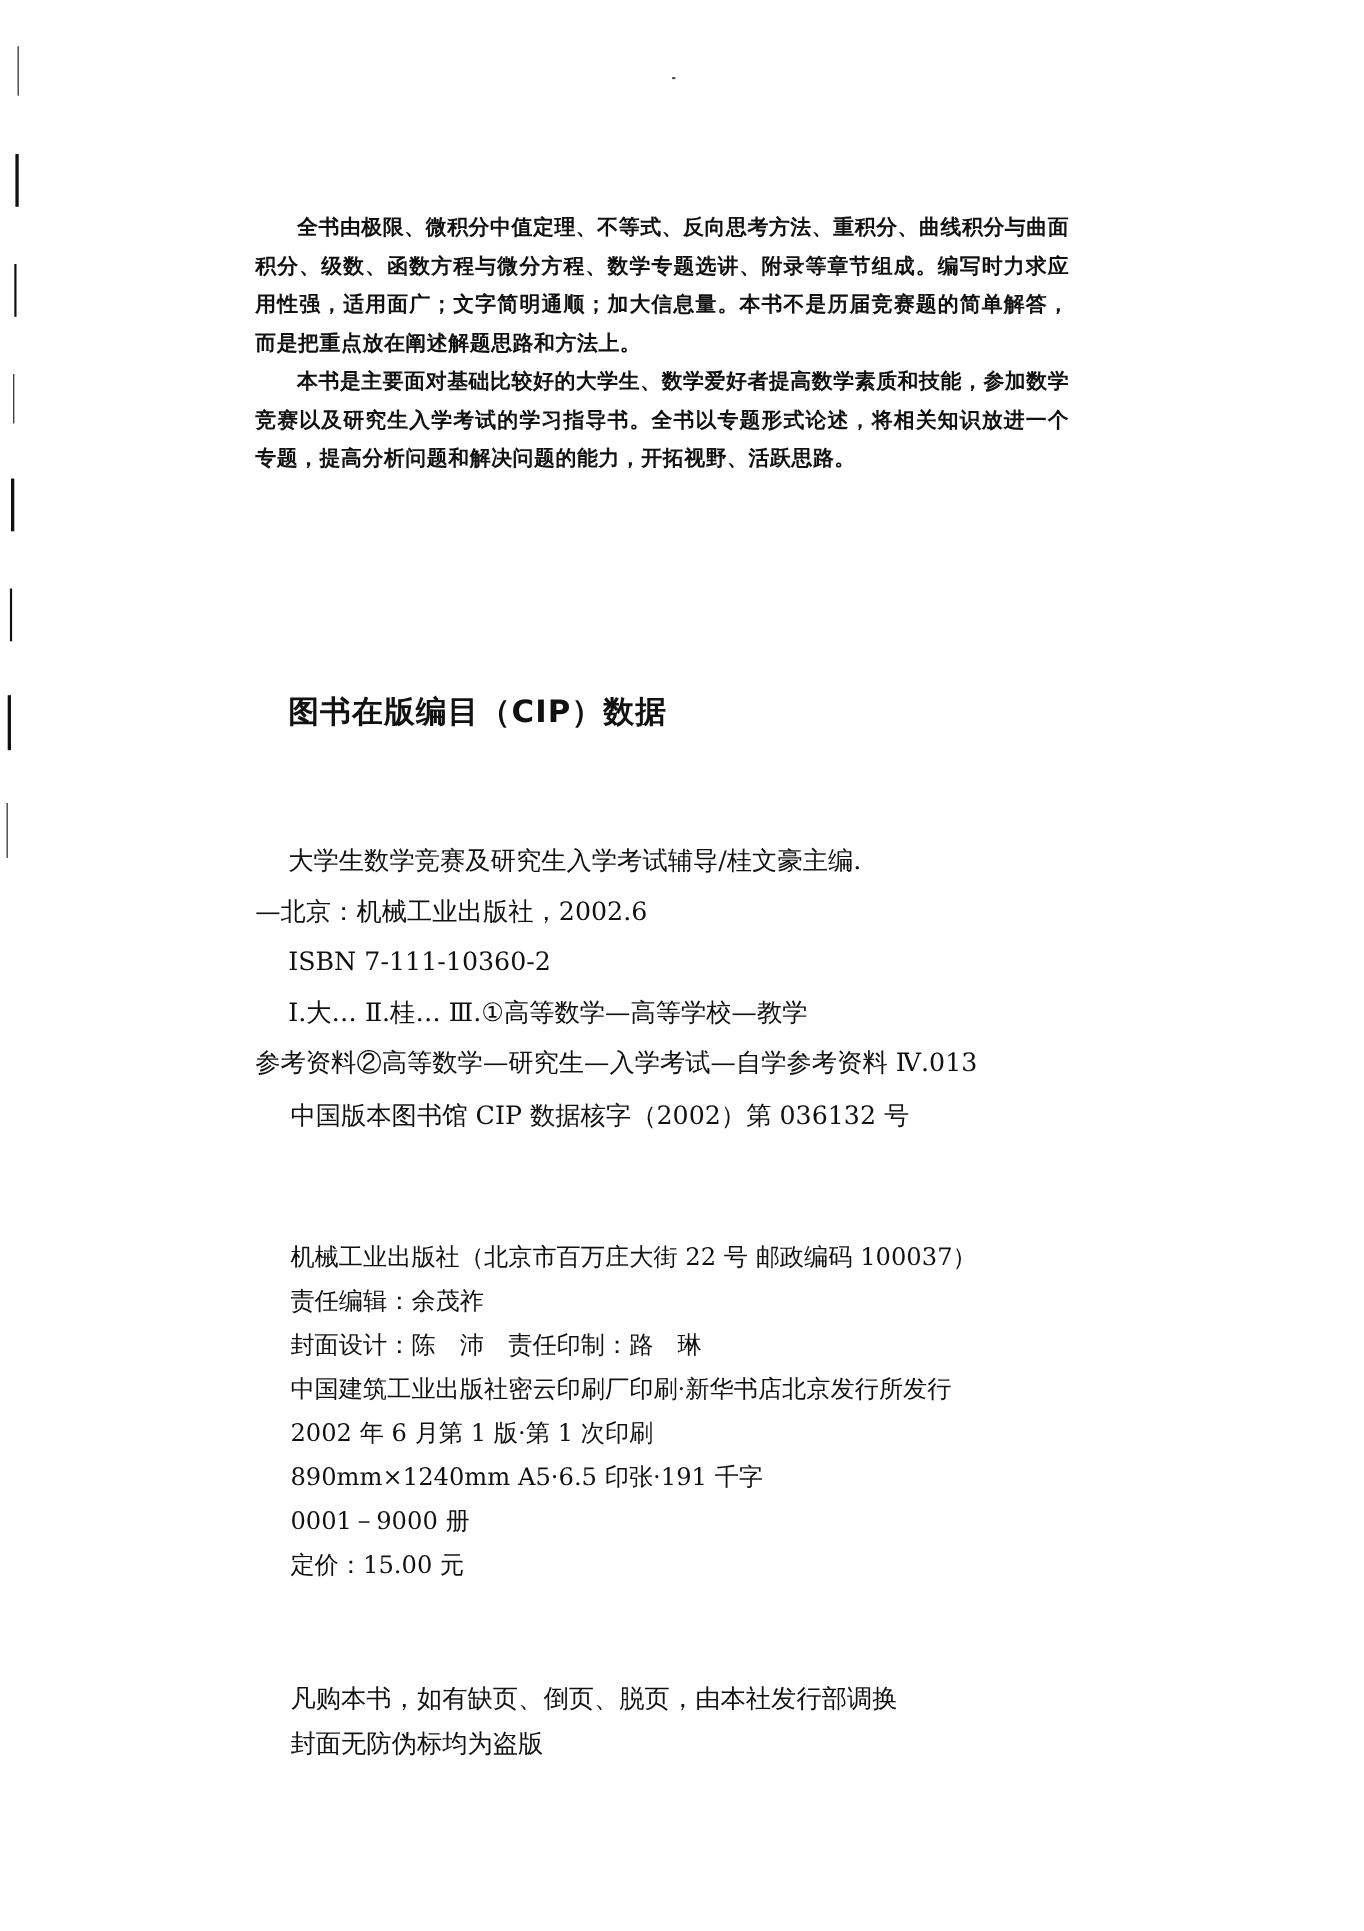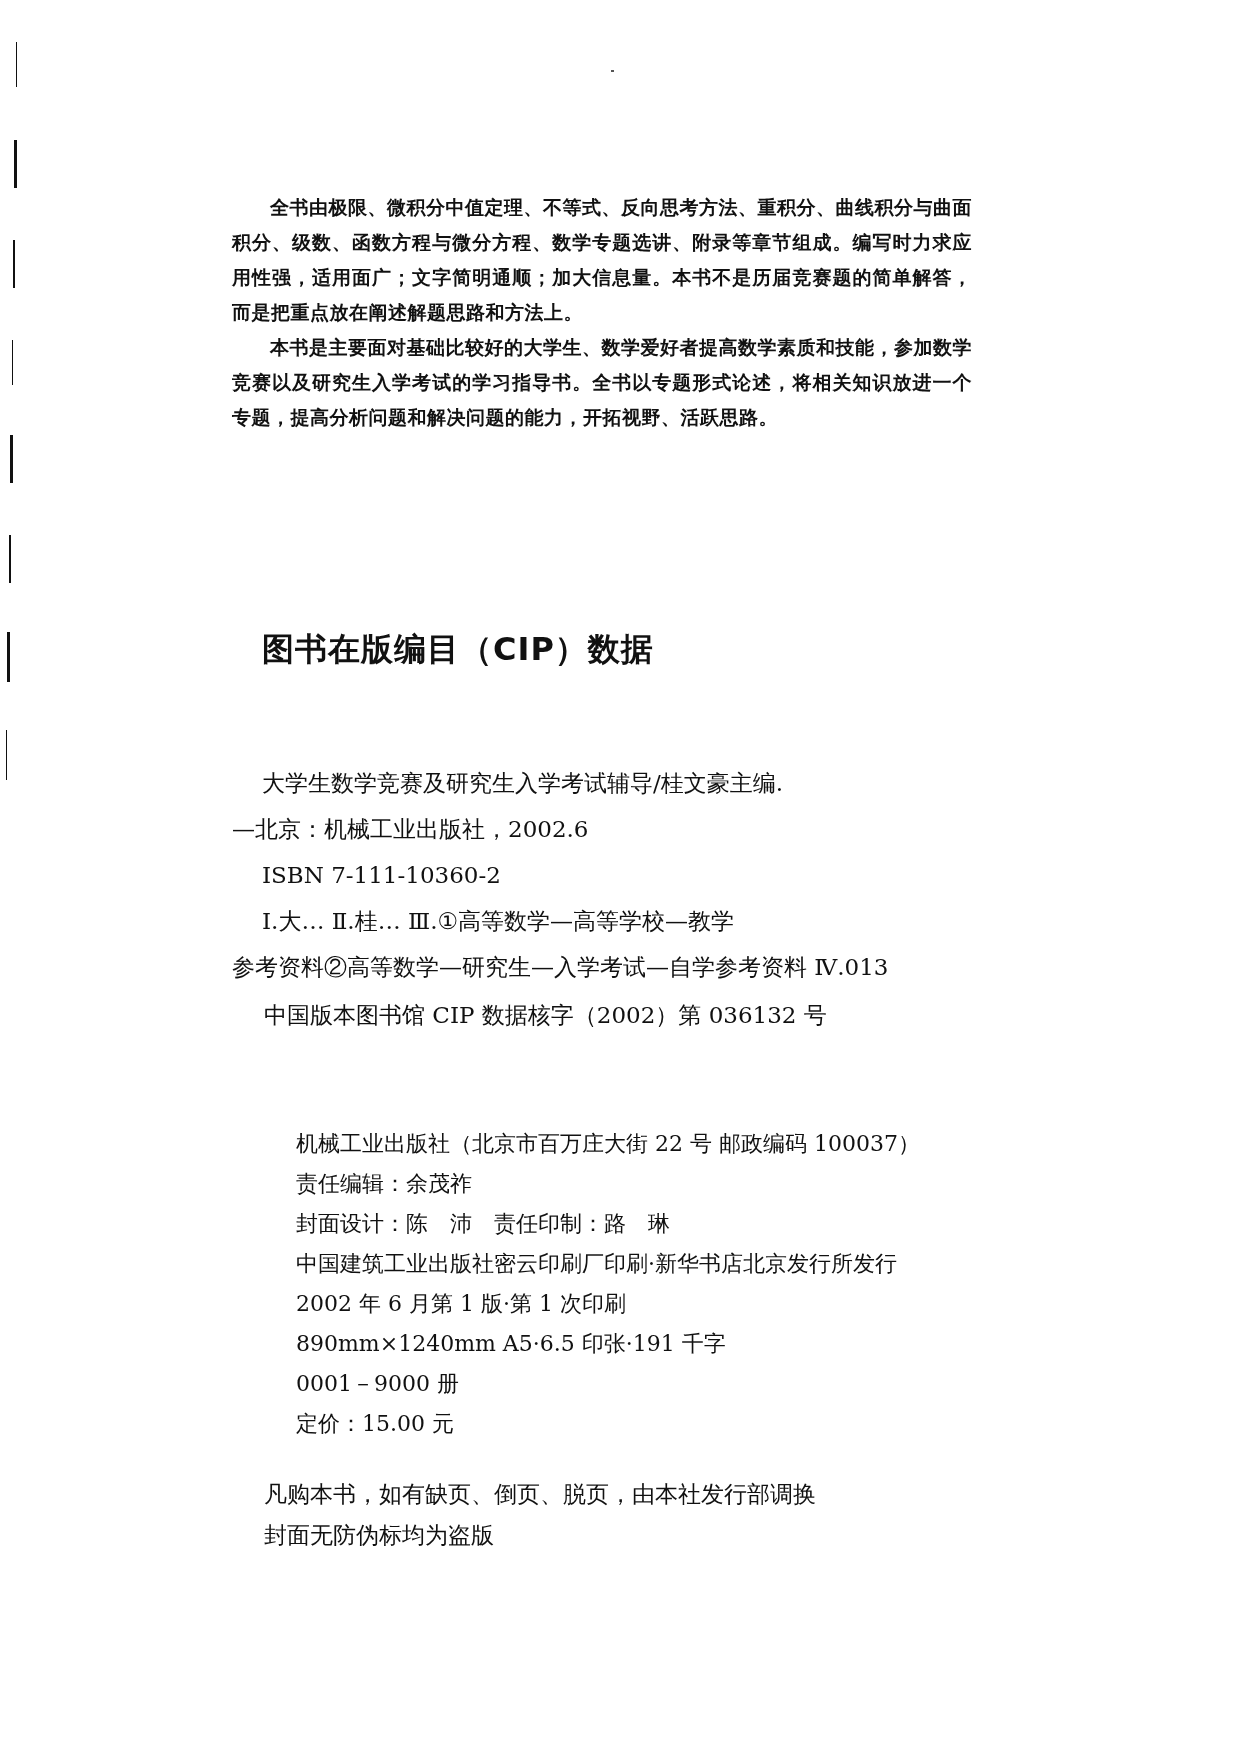--- a/index.html
+++ b/index.html
@@ -3,32 +3,32 @@
 <meta charset="utf-8">
 <style>
   html, body { margin: 0; padding: 0; background: #ffffff; }
   body { width: 1240px; height: 1755px; position: relative; overflow: hidden;
          font-family: "DejaVu Serif", "Liberation Serif", serif; color: #111111; }
   .mark { position: absolute; width: 2px; background: #111; }
   .dot { position: absolute; width: 3px; height: 2px; background: #555; }
   .abstract { position: absolute; left: 232px; top: 190px; width: 740px;
               font-size: 19px; line-height: 35px; font-weight: bold; letter-spacing: 0.5px; }
   .abstract p { margin: 0; text-indent: 2em; text-align: justify; }
-  .cip-title { position: absolute; left: 262px; top: 628px; font-size: 32px; font-weight: bold;
+  .cip-title { position: absolute; left: 262px; top: 628px; font-size: 28px; font-weight: bold;
                font-family: "DejaVu Sans", sans-serif; letter-spacing: 1px; }
   .cip-block { position: absolute; left: 232px; font-size: 23px; line-height: 46px; }
   .cip-entry { top: 760px; }
   .cip-entry .l1 { padding-left: 30px; }
   .cip-entry .l3 { padding-left: 30px; }
   .cip-class { top: 898px; }
   .cip-class .l1 { padding-left: 30px; }
   .cip-num { top: 992px; left: 264px; }
-  .imprint { position: absolute; left: 264px; top: 1124px; font-size: 22px; line-height: 40px; margin-left: 32px; }
+  .imprint { position: absolute; left: 264px; top: 1124px; font-size: 22px; line-height: 40px; }
   .imprint div { white-space: nowrap; }
-  .notice { position: absolute; left: 264px; top: 1474px; font-size: 23px; line-height: 41px; }
+  .notice { position: absolute; left: 264px; top: 1525px; font-size: 23px; line-height: 41px; }
   .notice div { white-space: nowrap; }
   .line { white-space: nowrap; }
 </style>
 </head>
 <body>
 
 <div class="mark" style="left:16px;top:42px;height:45px;width:1px;"></div>
 <div class="mark" style="left:14px;top:140px;height:48px;width:3px;"></div>
 <div class="mark" style="left:13px;top:240px;height:48px;width:2px;"></div>
 <div class="mark" style="left:12px;top:340px;height:45px;width:1px;"></div>

